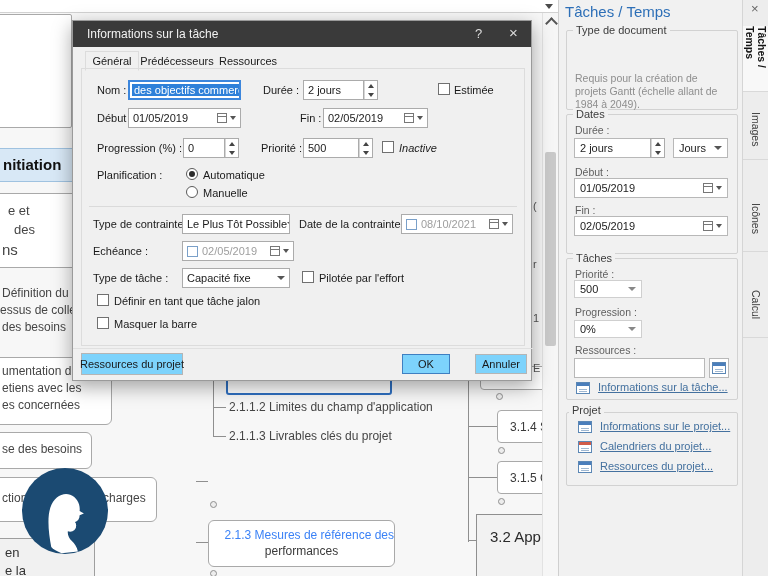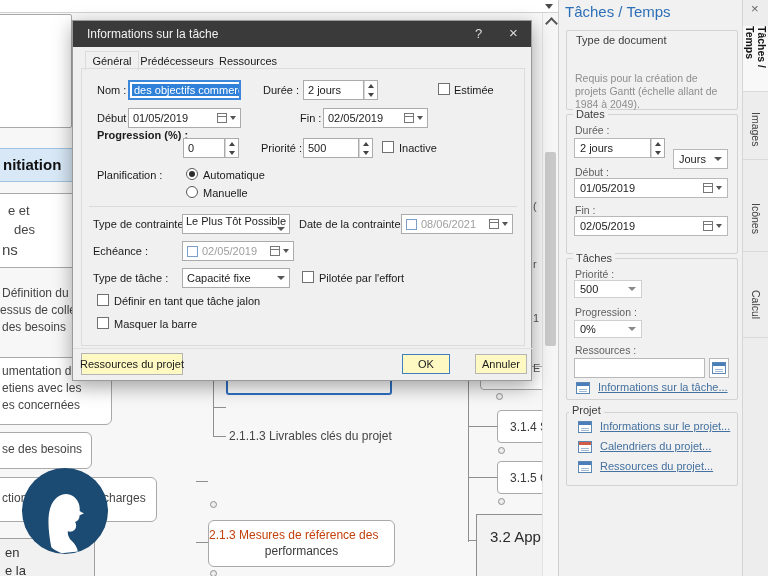--- a/index.html
+++ b/index.html
@@ -43,21 +43,21 @@
   .tri-sd{width:0;height:0;border-left:3px solid transparent;border-right:3px solid transparent;border-top:4px solid #444;}
   .chk{position:absolute;width:12px;height:12px;background:#fff;border:1px solid #707070;box-sizing:border-box;}
   .chk-in{width:11px;height:11px;background:#fff;border:1px solid #7aa0c9;box-sizing:border-box;margin-right:4px;flex:0 0 auto;}
   .rad{position:absolute;width:12px;height:12px;border:1px solid #5a5a5a;border-radius:50%;background:#fff;box-sizing:border-box;}
   .rad.on::after{content:"";position:absolute;left:2px;top:2px;right:2px;bottom:2px;background:#2b2b2b;border-radius:50%;}
   .sel{background:#2e80d9;color:#fff;padding:0 2px;}
   .nomfld{border:2px solid #3c86dc;padding:0 2px;}
   .dtab{position:absolute;font-size:11px;color:#1a1a1a;display:flex;align-items:center;justify-content:center;white-space:nowrap;}
   .dtab.active{background:#f0f0f0;border:1px solid #dcdcdc;border-bottom:1px solid #f0f0f0;}
   .cbox{position:absolute;border:1px solid #dcdcdc;box-sizing:border-box;}
-  .btn{position:absolute;background:#fef9c3;border:1px solid #b5b5b5;box-sizing:border-box;font-size:11px;color:#1a1a1a;
+  .btn{position:absolute;background:#7dd3fc;border:1px solid #b5b5b5;box-sizing:border-box;font-size:11px;color:#1a1a1a;
        display:flex;align-items:center;justify-content:center;white-space:nowrap;}
   .btn.ok{border-color:#3f7fc1;}
 
   
   .panel{position:absolute;left:558px;top:0;width:210px;height:576px;background:#f1f1f1;border-left:1px solid #cfcfcf;box-sizing:border-box;z-index:5;}
   .ptitle{position:absolute;left:6px;top:3px;font-size:15px;color:#2d6fb7;white-space:nowrap;}
   .gbox{position:absolute;border:1px solid #d2d2d2;border-radius:2px;}
   .leg{position:absolute;font-size:11px;color:#3c3c3c;background:#f1f1f1;padding:0 3px;white-space:nowrap;}
   .plb{position:absolute;font-size:10.5px;color:#5f5f5f;white-space:nowrap;}
   .pfld{position:absolute;background:#fff;border:1px solid #b8b8b8;box-sizing:border-box;display:flex;align-items:center;
@@ -117,28 +117,29 @@
     <div class="ab" style="left:-12px;top:538px;width:107px;height:48px;background:#f1f1f1;border:1px solid #9e9e9e;box-sizing:border-box;">
       <span class="ab nw" style="left:16px;top:6px;font-size:13px;color:#333;">en</span>
       <span class="ab nw" style="left:16px;top:24px;font-size:13px;color:#333;">e la</span>
     </div>
 
     <div class="ab" style="left:226px;top:353px;width:166px;height:42px;background:#fff;border:2px solid #2e6fc0;border-radius:3px;box-sizing:border-box;"></div>
 
     <div class="cline" style="left:213px;top:381px;width:1px;height:56px;"></div>
     <div class="cline" style="left:213px;top:407px;width:13px;height:1px;"></div>
     <div class="cline" style="left:213px;top:436px;width:13px;height:1px;"></div>
+    <span class="ctext" style="left:229px;top:400px;">2.1.1.2  Limites du champ d'application</span>
     <span class="ctext" style="left:229px;top:429px;">2.1.1.3  Livrables clés du projet</span>
 
     <div class="cline" style="left:196px;top:481px;width:12px;height:1px;"></div>
     <div class="dot" style="left:210px;top:501px;"></div>
 
     <div class="cline" style="left:196px;top:542px;width:12px;height:1px;"></div>
     <div class="wbox" style="left:208px;top:520px;width:187px;height:47px;">
-      <div style="text-align:left;font-size:12px;color:#c2410c;margin-top:7px;">2.1.3  Mesures de référence des</div>
+      <div style="text-align:right;font-size:12px;color:#3b82f6;margin-top:7px;">2.1.3  Mesures de référence des</div>
       <div style="text-align:center;font-size:12px;color:#3a3a3a;margin-top:2px;">performances</div>
     </div>
     <div class="dot" style="left:210px;top:570px;"></div>
 
     <div class="cline" style="left:468px;top:378px;width:1px;height:164px;"></div>
     <div class="wbox" style="left:480px;top:366px;width:78px;height:24px;border-radius:4px;"></div>
     <div class="dot" style="left:496px;top:393px;"></div>
 
     <div class="cline" style="left:468px;top:426px;width:29px;height:1px;"></div>
     <div class="wbox" style="left:497px;top:410px;width:63px;height:33px;border-radius:4px;">
@@ -213,21 +214,21 @@
         <span class="cal"></span>
         <span class="chev2"></span>
     </div>
     <span class="dlb" style="left:227px;top:91px;">Fin :</span>
     <div class="dfld" style="left:250px;top:87px;width:105px;height:20px;">
       <span>02/05/2019</span>
         <span class="cal"></span>
         <span class="chev2"></span>
     </div>
 
-    <span class="dlb" style="left:24px;top:108px;font-weight:bold;">Progression (%) :</span>
+    <span class="dlb" style="left:24px;top:121px;">Progression (%) :</span>
     <div class="dfld" style="left:110px;top:117px;width:42px;height:20px;">
       <span>0</span>
     </div>
     <div class="spincol" style="left:151px;top:117px;height:20px;">
       <div class="spincell">
           <div class="tri-su"></div>
         </div>
         <div class="spincell">
           <div class="tri-sd"></div>
         </div>
@@ -238,39 +239,39 @@
     </div>
     <div class="spincol" style="left:285px;top:117px;height:20px;">
       <div class="spincell">
           <div class="tri-su"></div>
         </div>
         <div class="spincell">
           <div class="tri-sd"></div>
         </div>
     </div>
     <div class="chk" style="left:309px;top:120px;"></div>
-    <span class="dlb" style="left:326px;top:121px;">Inactive</span>
+    <span class="dlb" style="left:326px;top:121px;font-style:italic;">Inactive</span>
 
     <span class="dlb" style="left:24px;top:148px;">Planification :</span>
     <div class="rad on" style="left:113px;top:147px;"></div>
     <span class="dlb" style="left:130px;top:148px;">Automatique</span>
     <div class="rad" style="left:113px;top:165px;"></div>
     <span class="dlb" style="left:130px;top:166px;">Manuelle</span>
 
     <div class="hairline" style="left:16px;top:185px;width:428px;height:1px;background:#dadada;"></div>
 
     <span class="dlb" style="left:20px;top:197px;">Type de contrainte :</span>
-    <div class="dfld" style="left:109px;top:193px;width:108px;height:20px;flex-direction:column;">
+    <div class="dfld" style="left:109px;top:193px;width:108px;height:20px;">
       <span>Le Plus Tôt Possible</span>
         <span class="chev"></span>
     </div>
     <span class="dlb" style="left:226px;top:197px;">Date de la contrainte :</span>
     <div class="dfld" style="left:328px;top:193px;width:112px;height:20px;">
       <span class="chk-in"></span>
-      <span class="graytxt">08/06/2021</span>
+      <span class="graytxt">08/10/2021</span>
       <span class="cal"></span>
         <span class="chev2"></span>
     </div>
 
     <span class="dlb" style="left:20px;top:224px;">Echéance :</span>
     <div class="dfld" style="left:109px;top:220px;width:112px;height:20px;">
       <span class="chk-in"></span>
       <span class="graytxt">02/05/2019</span>
       <span class="cal"></span>
         <span class="chev2"></span>
@@ -292,39 +293,39 @@
     <div class="hairline" style="left:0;top:327px;width:460px;height:1px;background:#e0e0e0;"></div>
     <div class="btn" style="left:8px;top:332px;width:102px;height:22px;">Ressources du projet</div>
     <div class="btn ok" style="left:329px;top:333px;width:48px;height:20px;">OK</div>
     <div class="btn" style="left:402px;top:333px;width:52px;height:20px;">Annuler</div>
   </div>
 
   <div class="panel">
     <span class="ptitle">Tâches / Temps</span>
 
     <div class="gbox" style="left:7px;top:30px;width:170px;height:78px;"></div>
-    <span class="leg" style="left:14px;top:24px;margin-top:10px;">Type de document</span>
+    <span class="leg" style="left:14px;top:24px;">Type de document</span>
     <div class="phelp" style="left:16px;top:72px;width:154px;">Requis pour la création de projets Gantt (échelle allant de 1984 à 2049).</div>
 
     <div class="gbox" style="left:7px;top:114px;width:170px;height:138px;"></div>
     <span class="leg" style="left:14px;top:108px;">Dates</span>
     <span class="plb" style="left:16px;top:124px;">Durée :</span>
     <div class="pfld" style="left:15px;top:138px;width:77px;height:20px;">
       <span>2 jours</span>
     </div>
 
     <div class="spincol" style="left:91px;top:138px;height:20px;position:absolute;">
       <div class="spincell">
           <div class="tri-su"></div>
         </div>
         <div class="spincell">
           <div class="tri-sd"></div>
         </div>
     </div>
-    <div class="pfld" style="left:114px;top:138px;width:55px;height:20px;margin-top:11px;">
+    <div class="pfld" style="left:114px;top:138px;width:55px;height:20px;">
       <span>Jours</span>
         <span class="chev"></span>
     </div>
     <span class="plb" style="left:16px;top:166px;">Début :</span>
     <div class="pfld" style="left:15px;top:178px;width:154px;height:20px;">
       <span>01/05/2019</span>
         <span class="cal"></span>
         <span class="chev2"></span>
     </div>
     <span class="plb" style="left:16px;top:204px;">Fin :</span>

